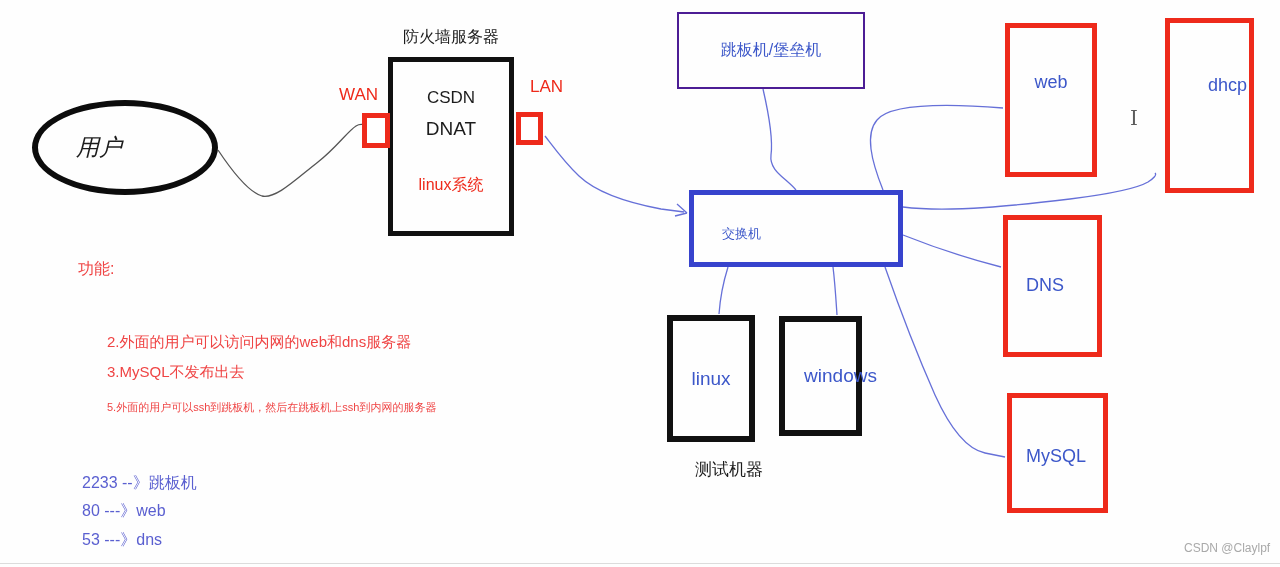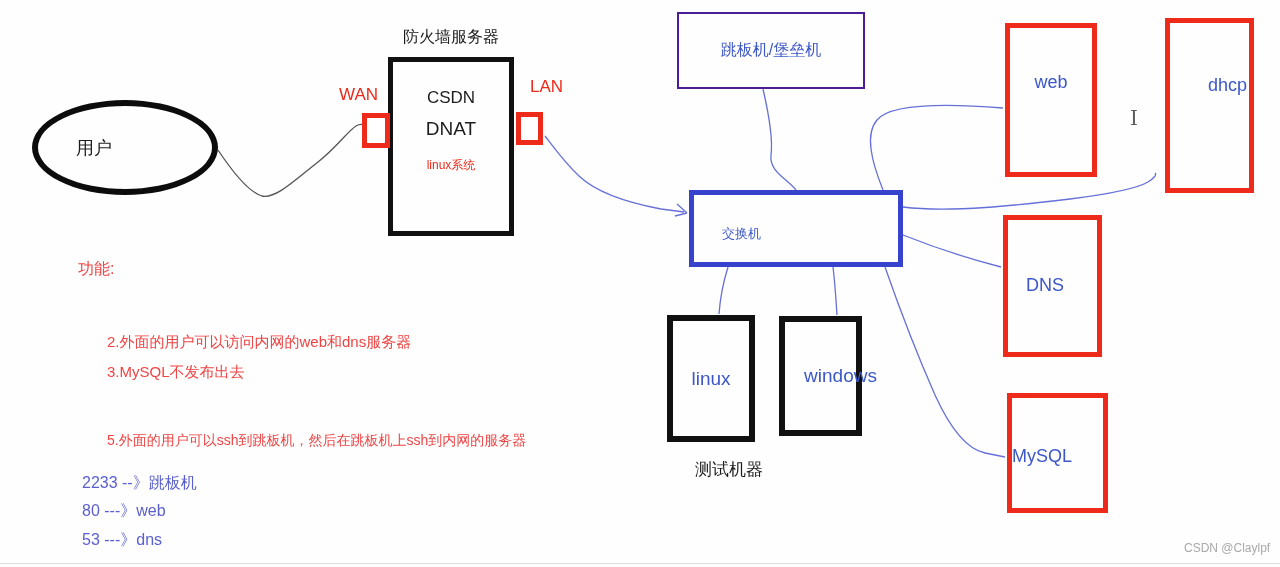--- a/index.html
+++ b/index.html
@@ -52,29 +52,29 @@
     <path d="M903,235 C933,247 966,258 1001,267" fill="none" stroke="#6670d8" stroke-width="1.3"></path>
 
     <path d="M728,267 C723,283 720,300 719,314" fill="none" stroke="#6670d8" stroke-width="1.3"></path>
 
     <path d="M833,267 C835,283 836,300 837,315" fill="none" stroke="#6670d8" stroke-width="1.3"></path>
 
     <path d="M885,267 C900,310 916,352 935,395 C950,428 966,449 985,453 L1005,457" fill="none" stroke="#6670d8" stroke-width="1.3"></path>
   </svg>
 
   <div class="ellipse" style="left:32px;top:100px;width:186px;height:95px;padding-left:38px;">
-    <span class="lbl black-text" style="font-size:18px;">用户</span>
+    <span class="lbl black-text" style="font-size:23px;font-style:italic;">用户</span>
   </div>
 
   <div class="abs black-text" style="left:388px;top:27px;width:126px;text-align:center;font-size:16px;"><span>防火墙服务器</span></div>
 
   <div class="box black-border" style="left:388px;top:57px;width:126px;height:179px;flex-direction:column;justify-content:flex-start;">
     <span class="lbl black-text" style="font-size:17px;margin-top:26px;">CSDN</span>
     <span class="lbl black-text" style="font-size:19px;margin-top:10px;">DNAT</span>
-    <span class="lbl red-text" style="font-size:12px;margin-top:17px;">linux系统</span>
+    <span class="lbl red-text" style="font-size:16px;margin-top:35px;">linux系统</span>
   </div>
 
   <div class="abs red-text" style="left:339px;top:85px;font-size:17px;"><span>WAN</span></div>
   <div class="port" style="left:362px;top:113px;width:28px;height:35px;"></div>
   <div class="abs red-text" style="left:530px;top:77px;font-size:17px;"><span>LAN</span></div>
   <div class="port" style="left:516px;top:112px;width:27px;height:33px;"></div>
 
   <div class="box green-border" style="left:677px;top:12px;width:188px;height:77px;">
     <span class="lbl blue-text" style="font-size:16px;">跳板机/堡垒机</span>
   </div>
@@ -91,37 +91,37 @@
     <span class="lbl blue-text" style="font-size:18px;margin-top:52px;">dhcp</span>
   </div>
 
   <div class="cursor-ibeam" style="left:1130px;top:108px;">I</div>
 
   <div class="box red-border" style="left:1003px;top:215px;width:99px;height:142px;align-items:flex-start;justify-content:flex-start;">
     <span class="lbl blue-text" style="font-size:18px;margin-top:55px;margin-left:18px;">DNS</span>
   </div>
 
   <div class="box red-border" style="left:1007px;top:393px;width:101px;height:120px;align-items:flex-start;justify-content:flex-start;">
-    <span class="lbl blue-text" style="font-size:18px;margin-top:48px;margin-left:0;">MySQL</span>
+    <span class="lbl blue-text" style="font-size:18px;margin-top:48px;margin-left:14px;">MySQL</span>
   </div>
 
   <div class="box black-border" style="left:667px;top:315px;width:88px;height:127px;border-width:6px;">
     <span class="lbl blue-text" style="font-size:19px;">linux</span>
   </div>
 
   <div class="box black-border" style="left:779px;top:316px;width:83px;height:120px;border-width:6px;overflow:visible;">
     <span class="lbl blue-text" style="font-size:19px;margin-left:40px;">windows</span>
   </div>
 
   <div class="abs black-text" style="left:695px;top:458px;font-size:17px;"><span>测试机器</span></div>
 
   <div class="note" style="left:78px;top:259px;font-size:16px;">功能:</div>
   <div class="note" style="left:107px;top:333px;font-size:15px;text-align:right;">2.外面的用户可以访问内网的web和dns服务器</div>
   <div class="note" style="left:107px;top:363px;font-size:15px;">3.MySQL不发布出去</div>
-  <div class="note" style="left:107px;top:432px;font-size:14px;">5.外面的用户可以ssh到跳板机，然后在跳板机上ssh到内网的服务器</div>
+  <div class="note" style="left:107px;top:400px;font-size:11px;">5.外面的用户可以ssh到跳板机，然后在跳板机上ssh到内网的服务器</div>
 
   <div class="portmap" style="left:82px;top:473px;font-size:16px;">2233 --》跳板机</div>
   <div class="portmap" style="left:82px;top:501px;font-size:16px;">80 ---》web</div>
   <div class="portmap" style="left:82px;top:530px;font-size:16px;">53 ---》dns</div>
 
   <div class="watermark" style="left:1184px;top:541px;">CSDN @Claylpf</div>
   <div class="bottom-line"></div>
 
 </div>
 

